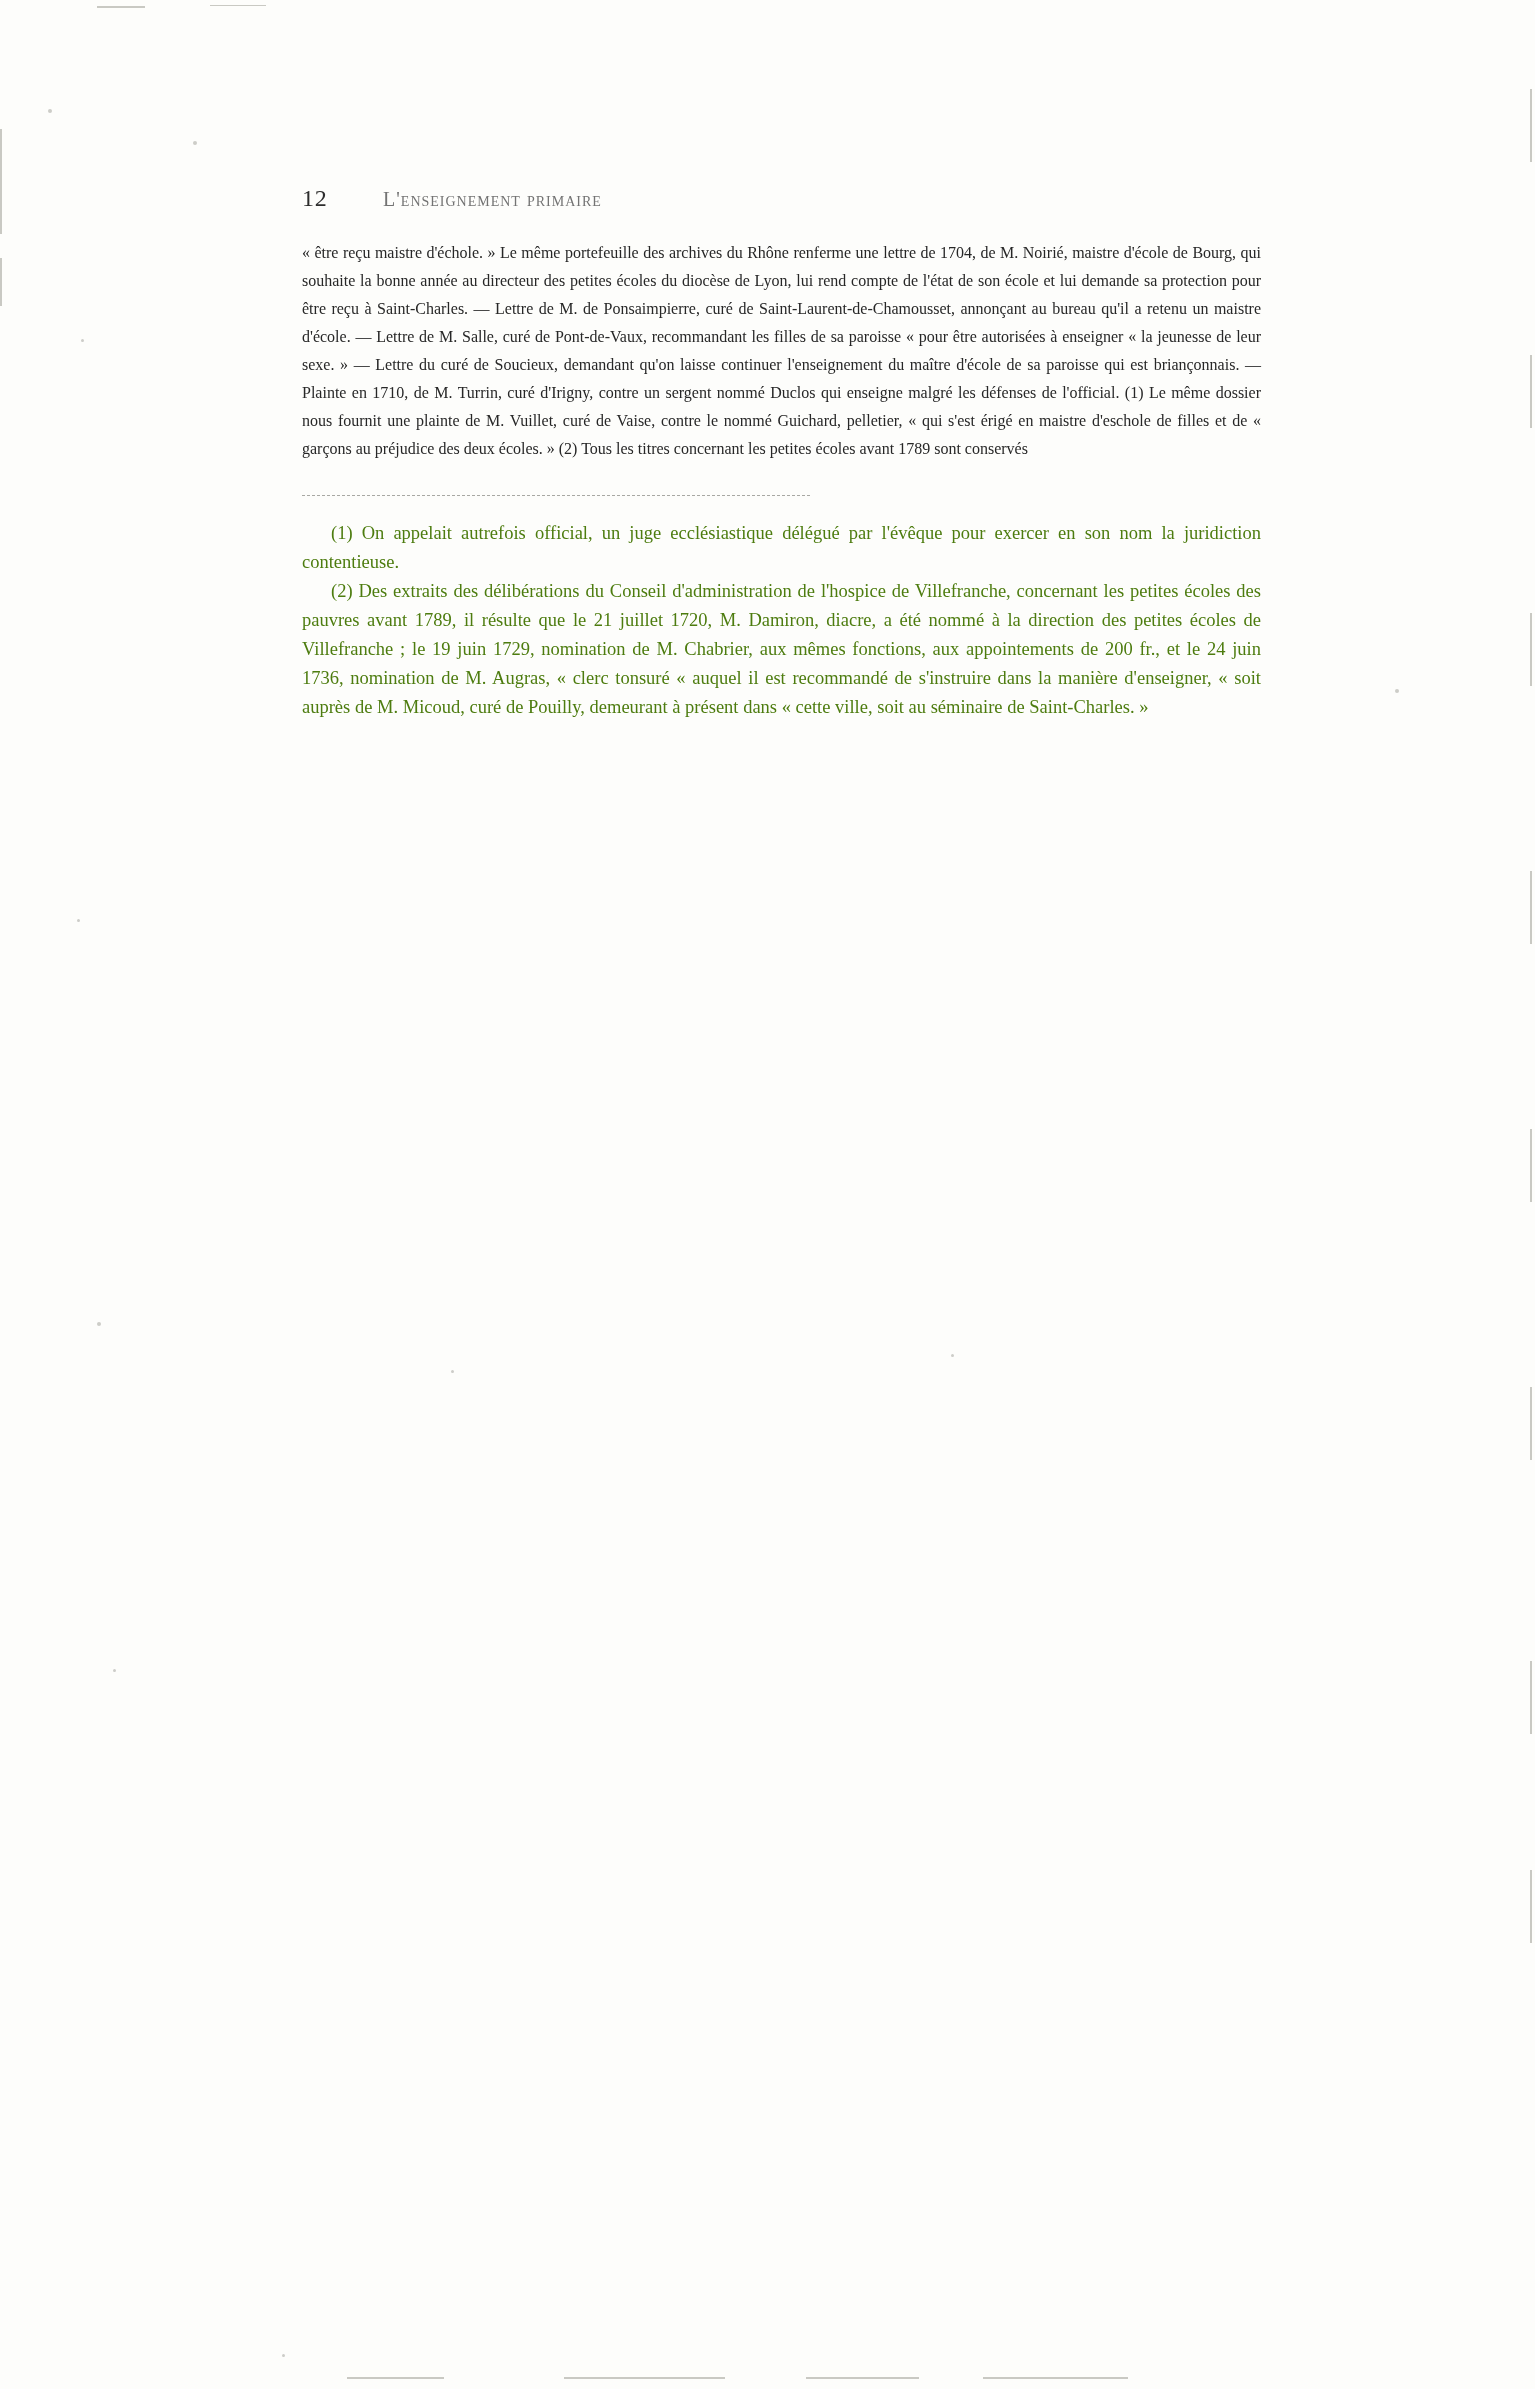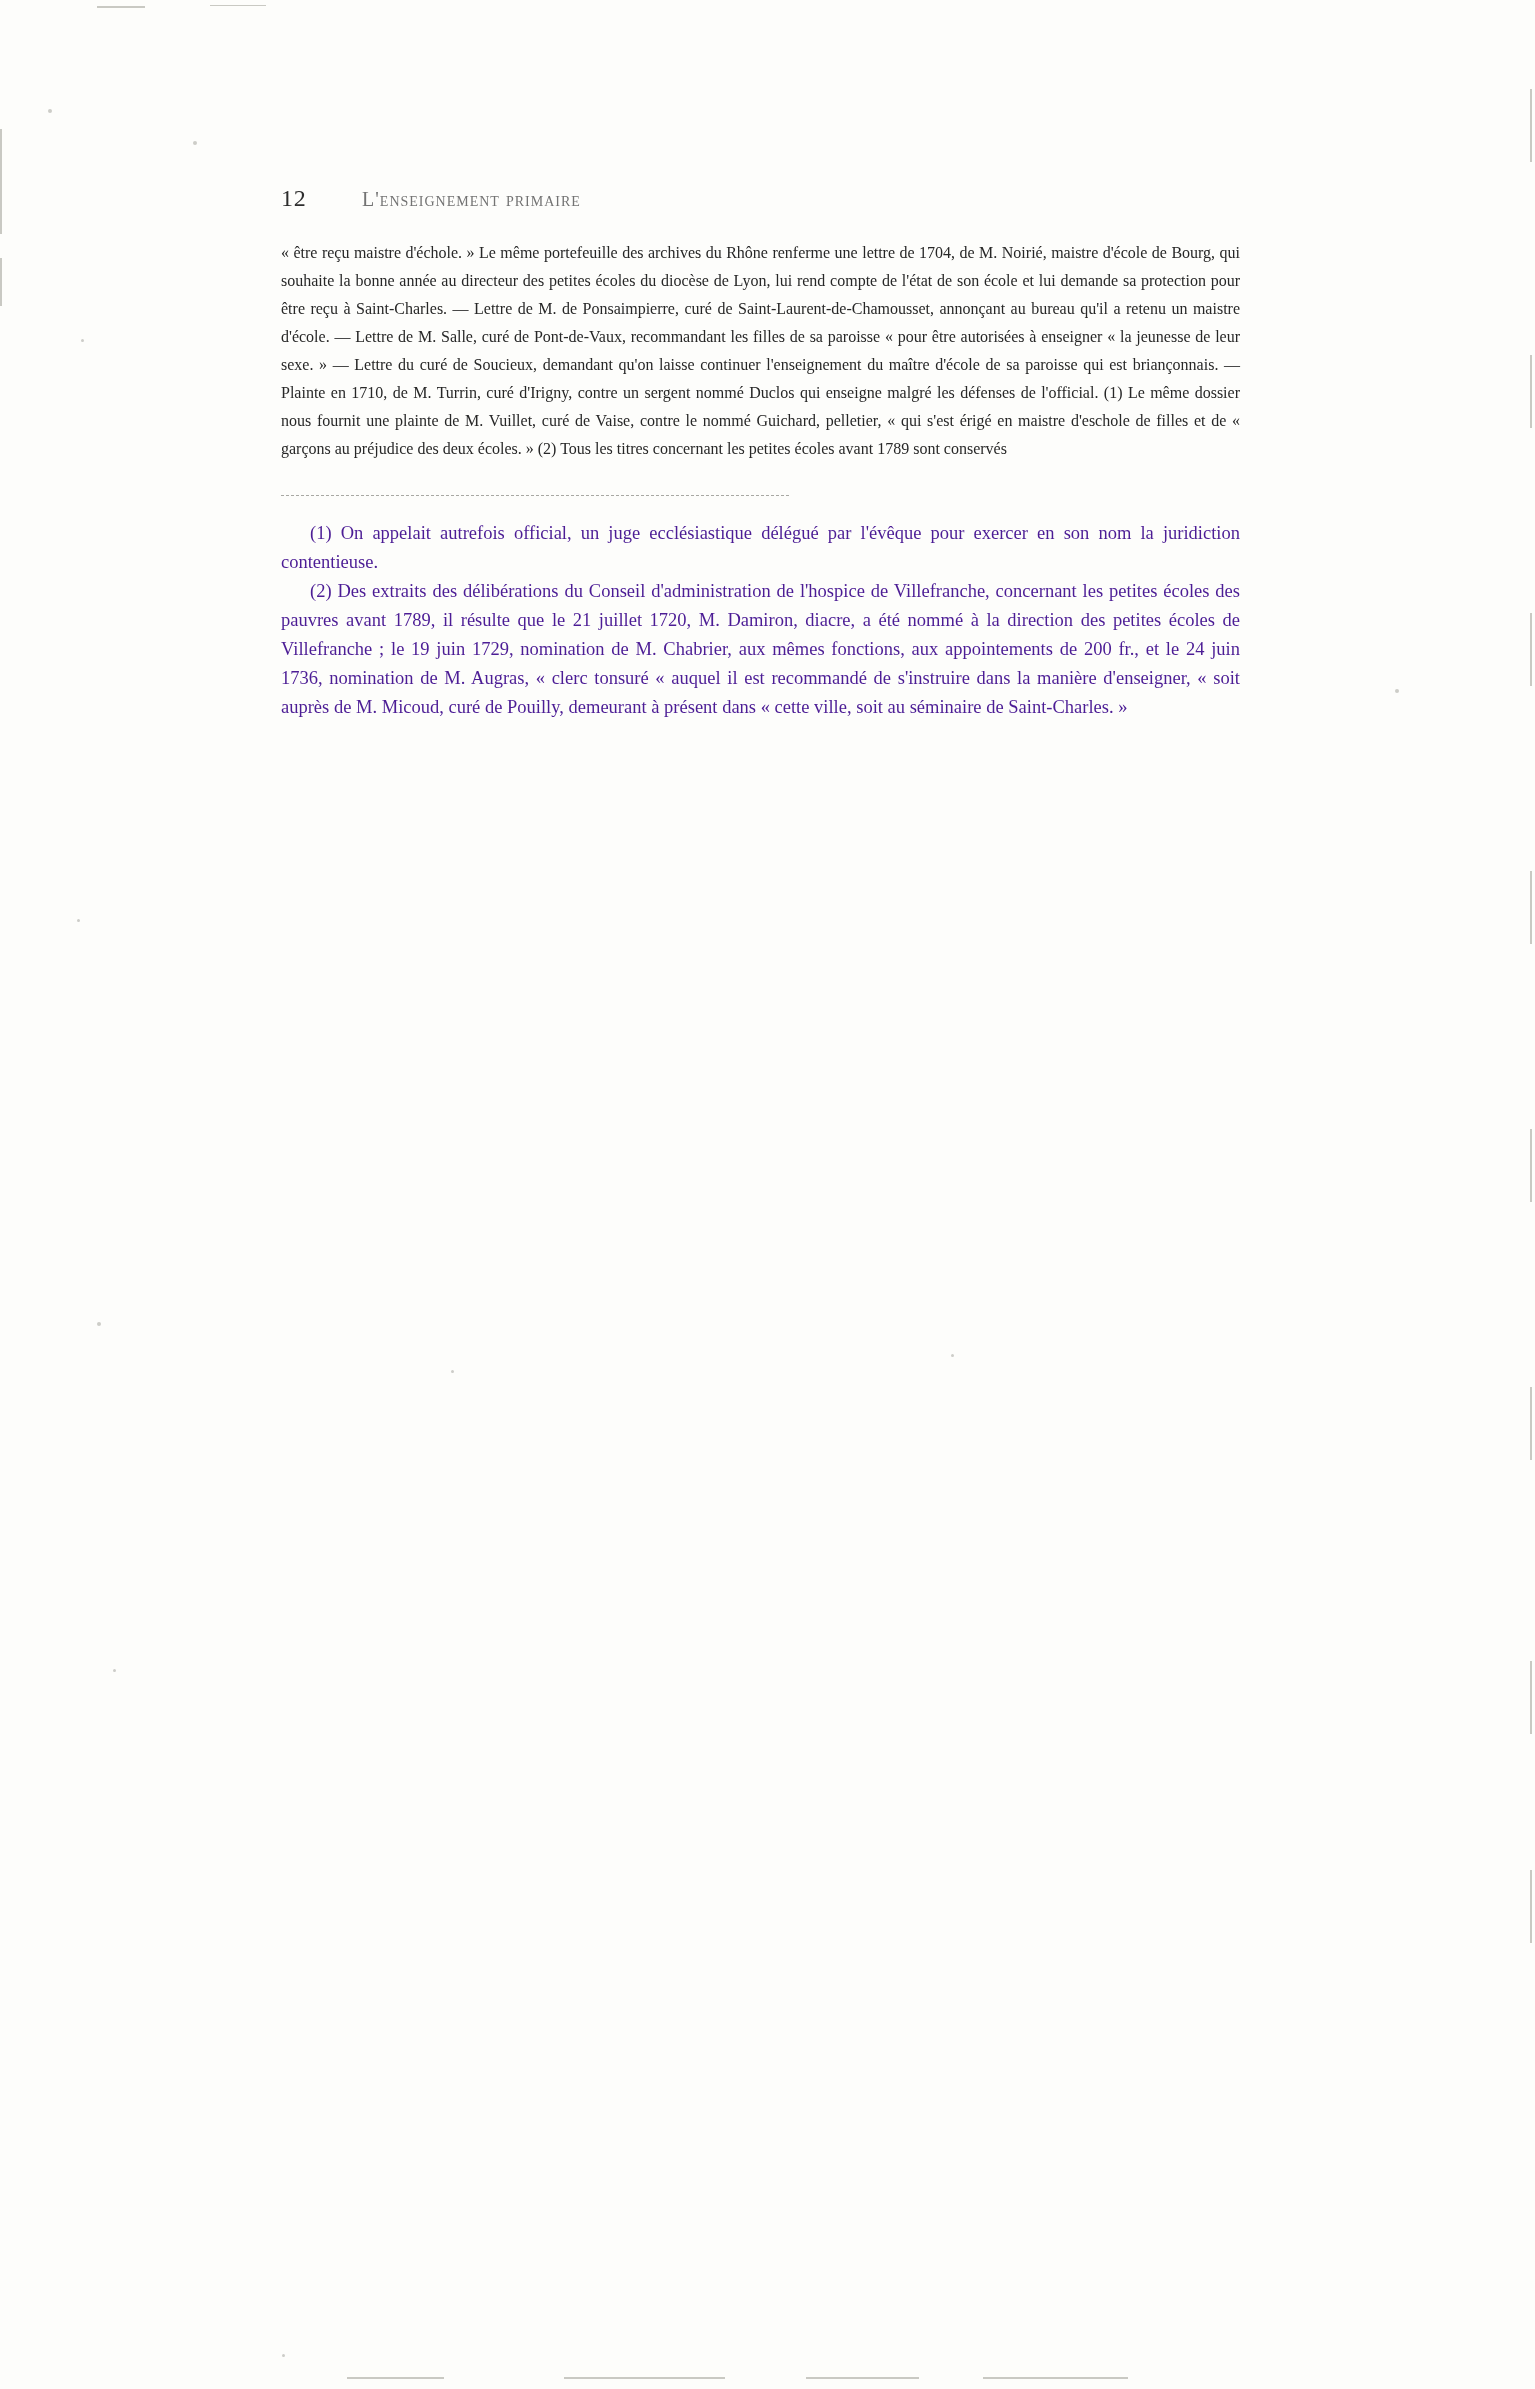--- a/index.html
+++ b/index.html
@@ -22,21 +22,21 @@
   }
 
   
   .edge-mark {
     position: absolute;
     background: #c9c9c3;
   }
 
   .content {
     position: absolute;
-    left: 281px;
+    left: 302px;
     top: 185px;
     width: 959px;
     font-family: Liberation Serif, serif;
   }
 
   .header-row {
     display: flex;
     align-items: baseline;
     margin-bottom: 27px;
   }
@@ -72,21 +72,21 @@
     height: 0;
     border-top: 0.8px dashed #9a9a94;
     opacity: .85;
   }
 
   .notes {
     margin-top: 22.6px;
     font-size: 18.5px;
     line-height: 29px;
     text-align: justify;
-    color: #4c1d95;
+    color: #4d7c0f;
   }
   .notes p {
     margin: 0;
     text-indent: 29px;
   }
 
   
   .speck {
     position: absolute;
     background: #b8b8b2;

